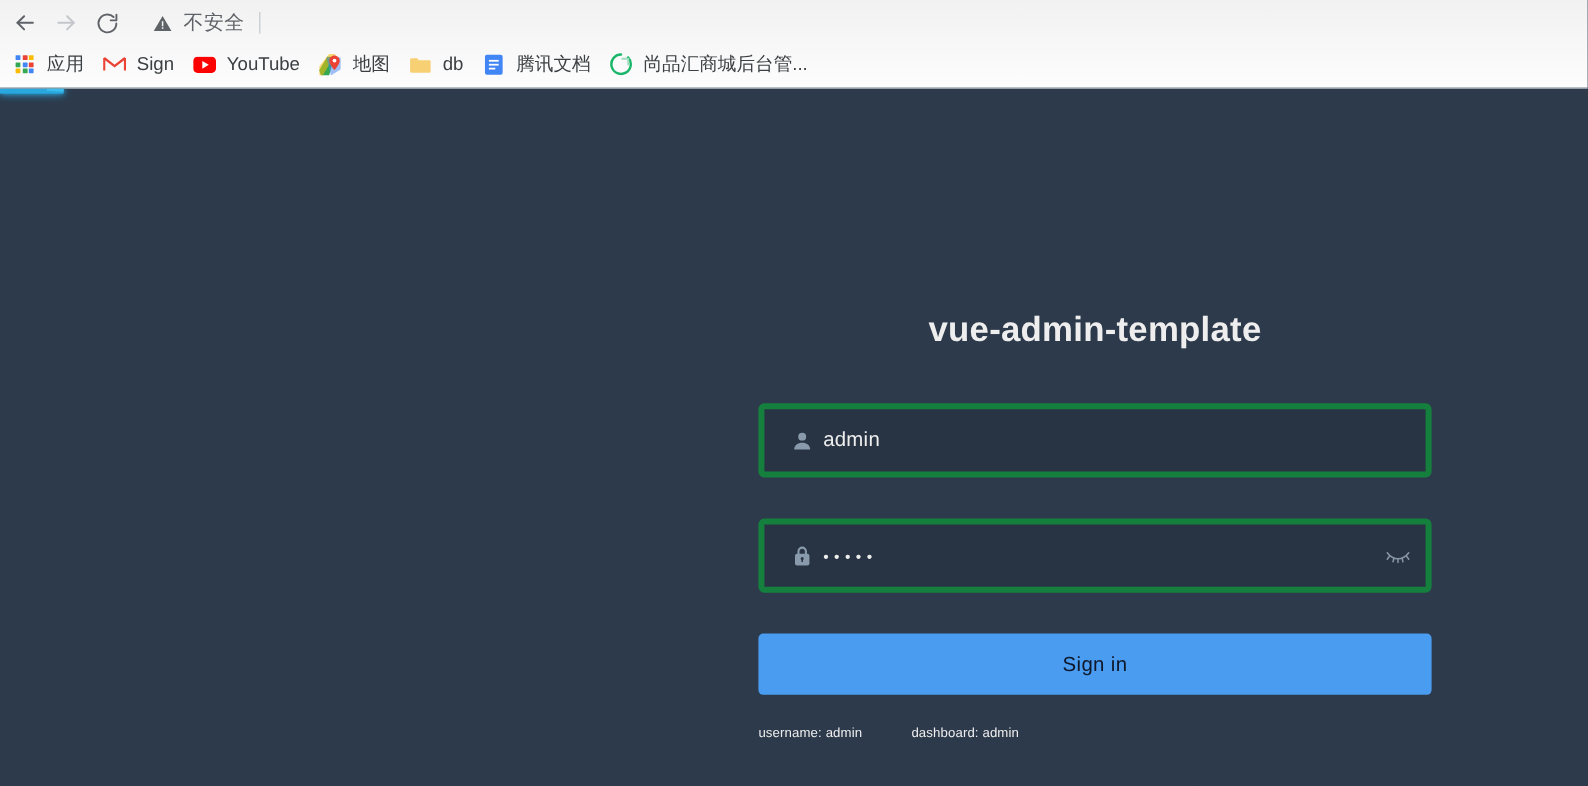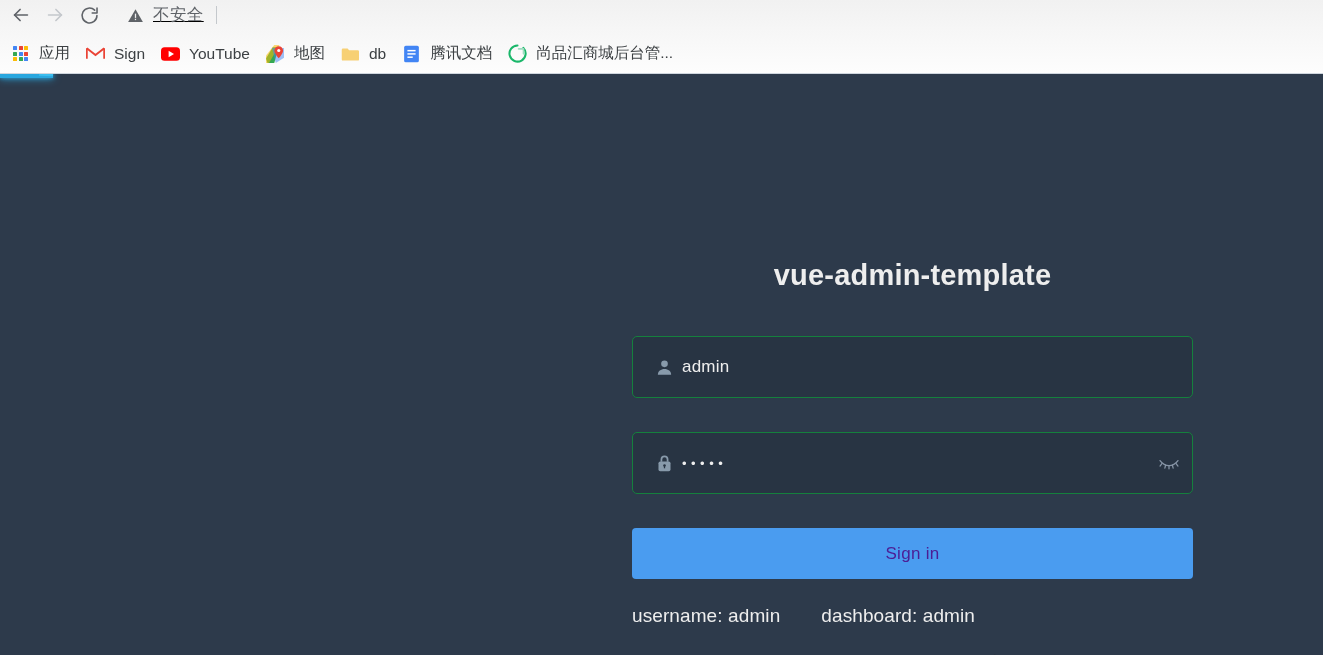--- a/index.html
+++ b/index.html
@@ -23,23 +23,22 @@
     background: linear-gradient(to bottom, #f1f1f1 0%, #f6f6f6 40%, #fdfdfd 100%);
     border-bottom: 1px solid #cfd6de;
     box-sizing: border-box;
   }
 
   
   .toolbar {
     position: relative;
     height: 34px;
     display: flex;
-    align-items: flex-start;
+    align-items: flex-end;
     padding-left: 4px;
-    text-decoration: underline;
   }
   .nav-btn {
     width: 34px;
     height: 30px;
     display: flex;
     align-items: center;
     justify-content: center;
     flex: 0 0 auto;
   }
   .nav-btn svg { display: block; }
@@ -170,21 +169,21 @@
     color: #eeeeee;
     text-align: center;
     margin: 0 0 44px 0;
     letter-spacing: 0.2px;
   }
 
   .field {
     position: relative;
     height: 62px;
     background: #283443;
-    border: 1px solid #15803d;
+    border: 5px solid #15803d;
     border-radius: 5px;
     display: flex;
     align-items: center;
     margin-bottom: 34px;
     box-sizing: border-box;
   }
   .field-ico {
     width: 30px;
     margin-left: 16px;
     display: flex;
@@ -222,33 +221,33 @@
     flex: 0 0 auto;
     cursor: pointer;
   }
 
   .signin-btn {
     width: 100%;
     height: 51px;
     background: #4a9cf0;
     border: none;
     border-radius: 4px;
-    color: #4c1d95;
+    color: #0f172a;
     font-size: 17px;
     font-family: "Liberation Sans", sans-serif;
     letter-spacing: 0.3px;
     cursor: pointer;
     display: block;
     margin-top: 13px;
   }
 
   .hints {
     margin-top: 26px;
     color: #eeeeee;
-    font-size: 19px;
+    font-size: 11px;
     display: flex;
     letter-spacing: 0.1px;
   }
   .hints .gap { display: inline-block; width: 41px; }
 
   
   .cursor {
     position: absolute;
     left: 984px;
     top: 578px;

